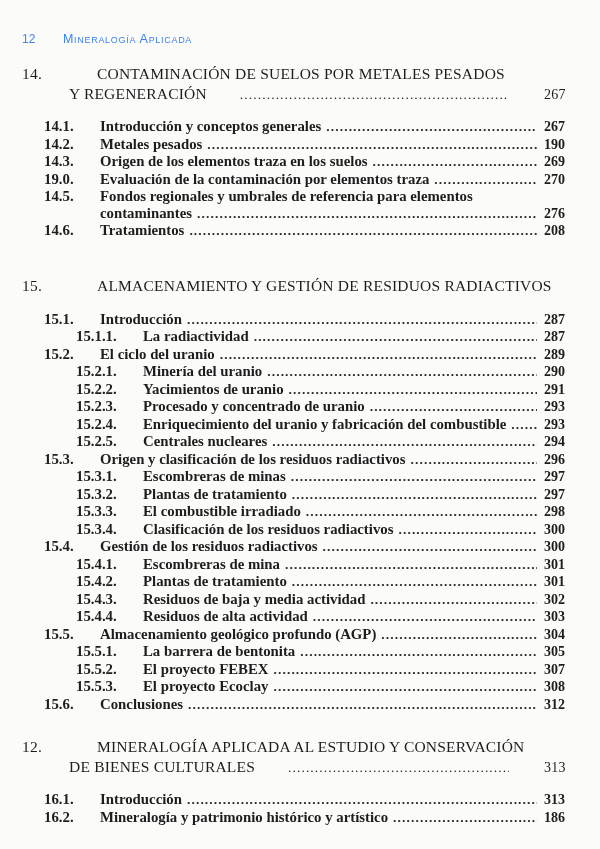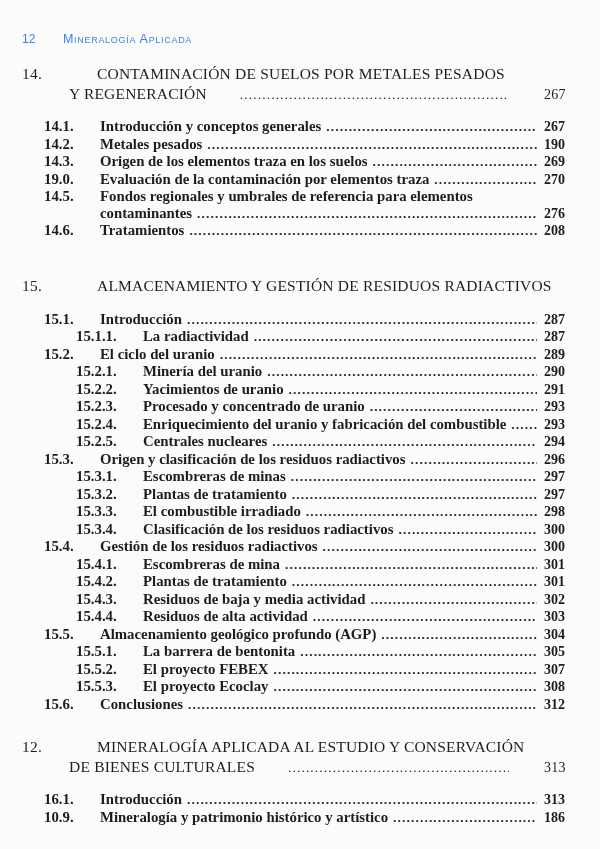--- a/index.html
+++ b/index.html
@@ -282,21 +282,21 @@
           <span class="pg">313</span>
         </div>
         <div class="entries">
           <div class="row lvl2">
             <span class="num n2">16.1.</span>
             <span class="t">Introducción</span>
             <span class="dots">............................................................................................................................................................................................................................................................................................................</span>
             <span class="pg">313</span>
           </div>
           <div class="row lvl2">
-            <span class="num n2">10.9.</span>
+            <span class="num n2">16.2.</span>
             <span class="t">Mineralogía y patrimonio histórico y artístico</span>
             <span class="dots">............................................................................................................................................................................................................................................................................................................</span>
             <span class="pg">186</span>
           </div>
         </div>
       </section>
     </main>
 </div>
 
 </body></html>

